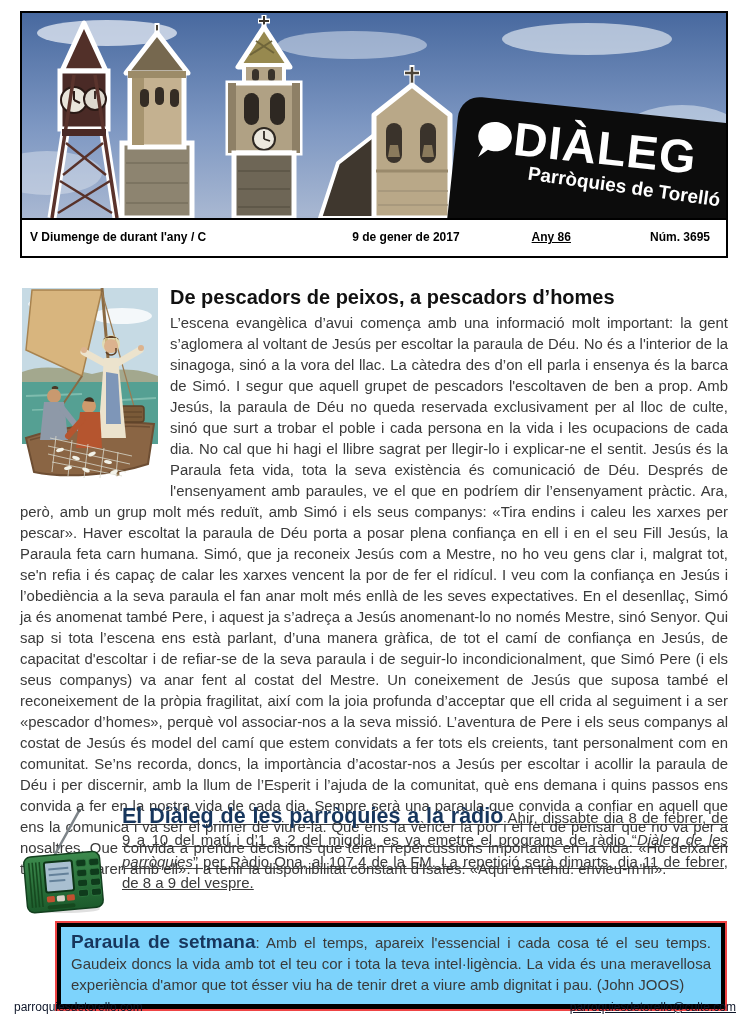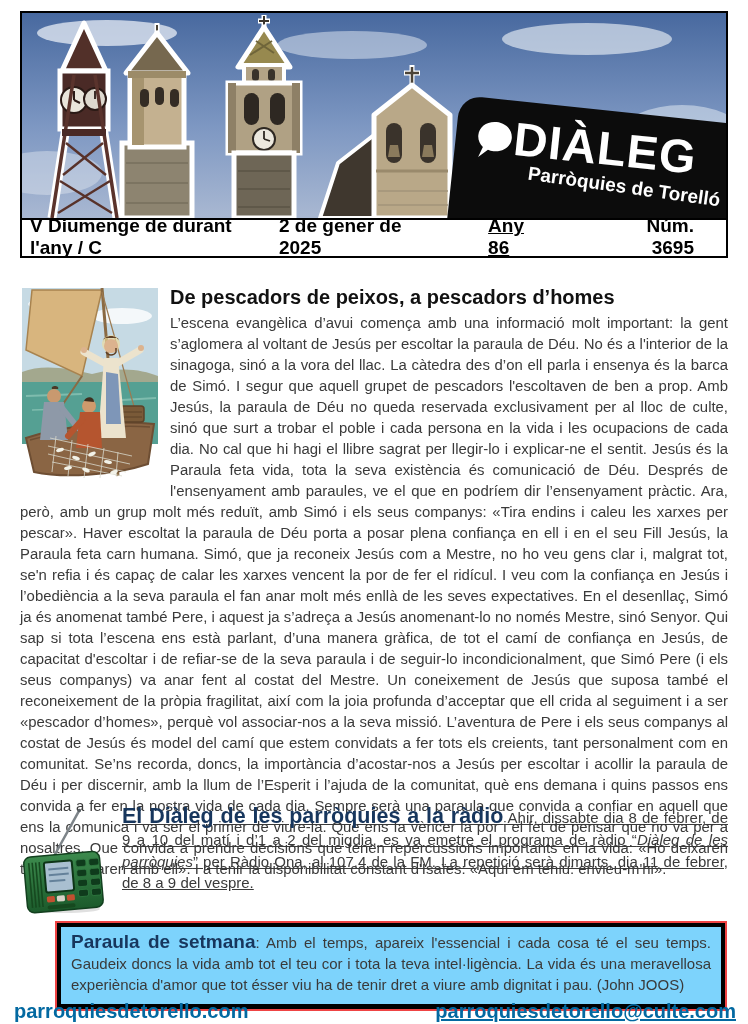--- a/index.html
+++ b/index.html
@@ -29,22 +29,22 @@
   .bubble { width:38px; height:42px; margin-top:8px; }
   .logo-title {
     font-size:47px; font-weight:bold; letter-spacing:1px; line-height:48px;
   }
   .logo-subtitle {
     display:block; margin:-4px 0 0 56px; font-size:19px; font-weight:bold;
     transform:rotate(2deg); transform-origin:left top;
   }
   .caption-bar {
     height:36px; border-top:2px solid #000; background:#fff;
-    display:flex; align-items:center; font-weight:bold; font-size:19px; color:#000;
-    padding:0 32px 0 8px;
+    display:flex; align-items:center; font-weight:bold; font-size:12px; color:#000;
+    padding:0 16px 0 8px;
     gap:24px;
   }
   .cap-sunday { }
   .cap-date { margin-left:auto; }
   .cap-year { margin-left:48px;text-decoration:underline; }
   .cap-num { margin-left:55px;text-align:right; }
 
   
   .article { position:absolute; left:20px; top:286px; width:708px; }
   .article-img { float:left; width:136px; height:190px; margin:2px 12px 6px 2px; }
@@ -61,21 +61,21 @@
   
   .word-box-outer {
     position:absolute; left:55px; top:921px; width:672px;
     border:2px solid #ef4444; padding:0; background:#7dd3fc;
   }
   .word-box-inner { border:4px solid #000; border-bottom-width:5px; padding:4px 10px 9px 10px; }
   .word-text { font-size:15px; line-height:21px; color:#3a3a3a; text-align:justify; }
   .word-title { font-size:19px; font-weight:bold; color:#17365d; }
 
   
-  .footer-link { position:absolute; top:1000px; font-size:20px; color:#0369a1; text-decoration:none; cursor:pointer;font-weight:bold; }
+  .footer-link { position:absolute; top:1000px; font-size:12px; color:#0f172a; text-decoration:none; cursor:pointer; }
   .footer-left { left:14px; }
   .footer-right { right:12px; text-decoration:underline; }
 </style>
 </head>
 <body>
 
 <div class="header-box">
   <div class="photo">
     <svg width="704" height="205" viewBox="0 0 704 205">
       <defs>
@@ -182,21 +182,21 @@
           <path d="M17 1 C26 1 33 7 33 15 C33 23 26 29 17 29 C15 29 13.2 28.7 11.6 28.2 L3 36 L6.5 26 C3.2 23.4 1 19.5 1 15 C1 7 8 1 17 1 Z" fill="#ffffff"></path>
         </svg>
         <span class="logo-title">DIÀLEG</span>
       </div>
       <span class="logo-subtitle">Parròquies de Torelló</span>
     </div>
   </div>
 
   <div class="caption-bar">
     <span class="cap-sunday">V Diumenge de durant l'any / C</span>
-    <span class="cap-date">2 de gener de 2025</span>
+    <span class="cap-date">9 de gener de 2017</span>
     <span class="cap-year">Any 86</span>
     <span class="cap-num">Núm. 3695</span>
   </div>
 </div>
 
 <div class="article">
   <svg class="article-img" viewBox="0 0 136 190">
     <rect x="0" y="0" width="136" height="96" fill="#c6dae4"></rect>
     <ellipse cx="100" cy="28" rx="30" ry="8" fill="#ffffff" opacity="0.8"></ellipse>
     <ellipse cx="30" cy="16" rx="24" ry="6" fill="#ffffff" opacity="0.7"></ellipse>

